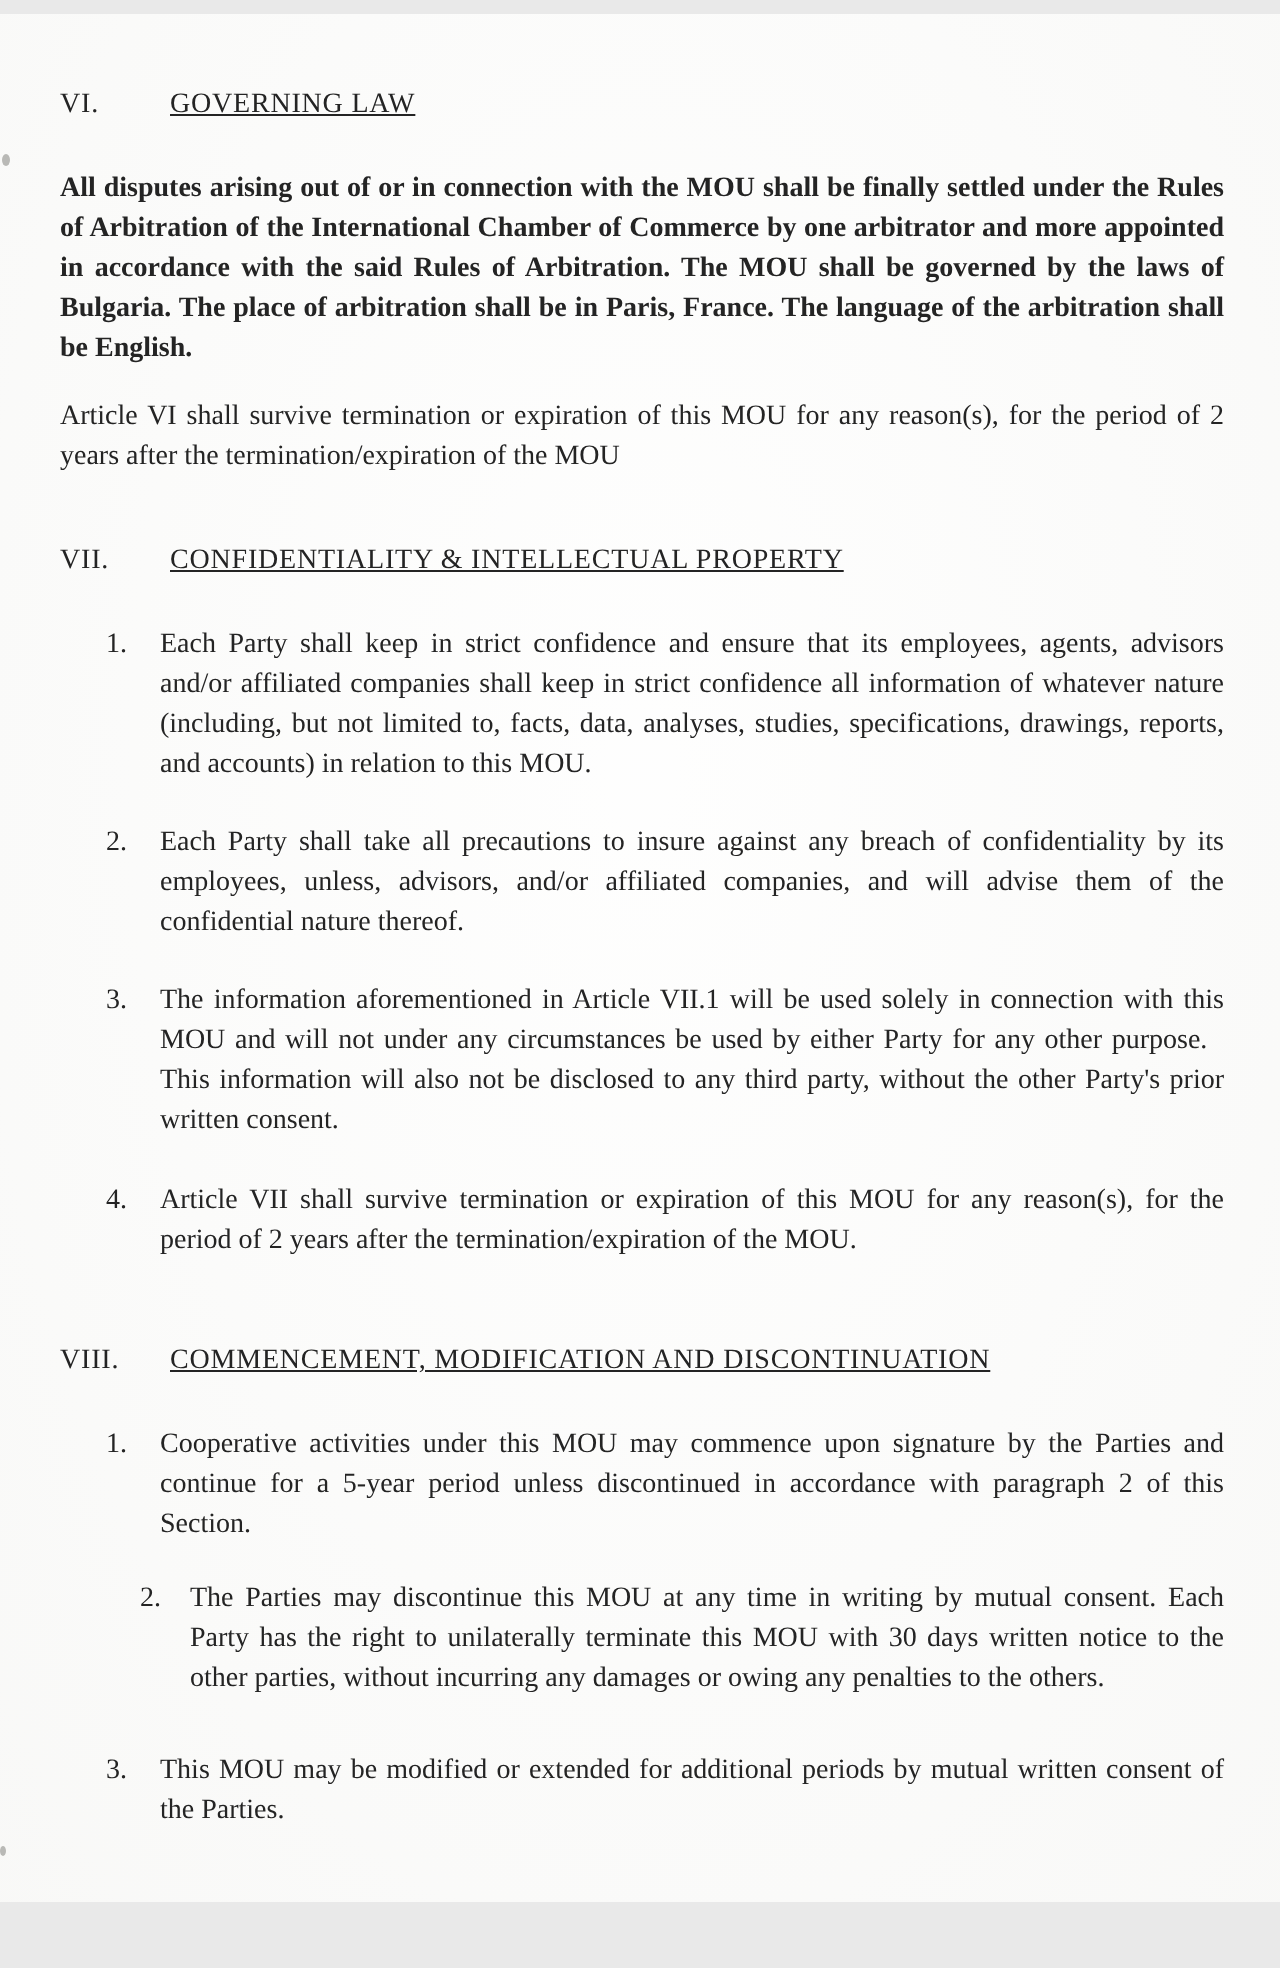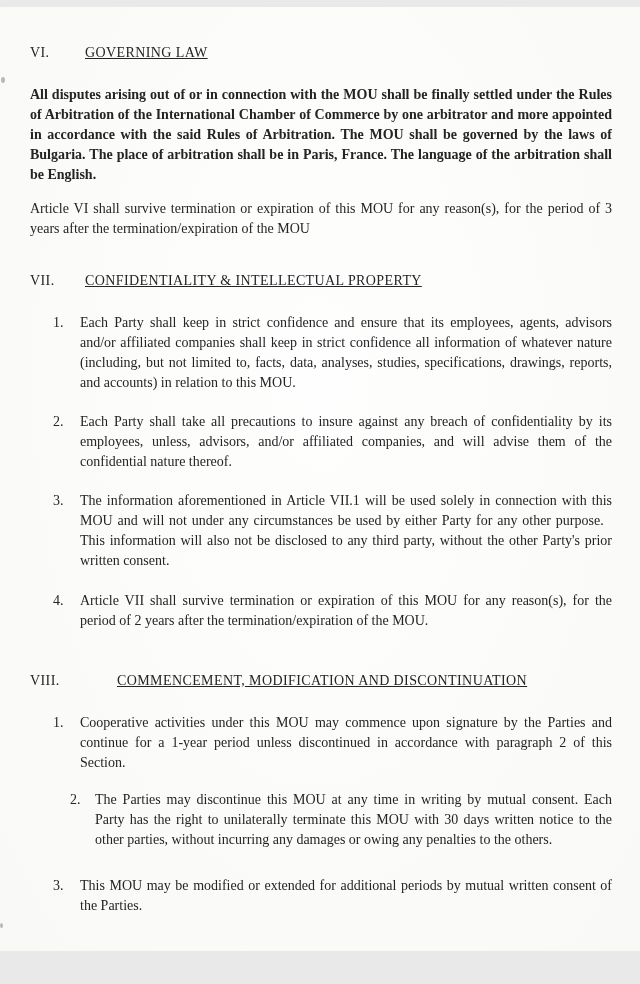--- a/index.html
+++ b/index.html
@@ -43,21 +43,21 @@
     text-decoration: underline;
   }
   .para {
     margin: 0;
     text-align: justify;
   }
   .m-h-vi    { margin-bottom: 22px; }
   .m-p1      { margin-bottom: 14px; font-weight: bold; }
   .m-p2      { margin-bottom: 32px; }
   .m-h-vii   { margin-bottom: 22px; justify-content: flex-end; }
-  .m-h-viii  { margin-bottom: 22px; gap: 32px; }
+  .m-h-viii  { margin-bottom: 22px; }
   .item {
     display: flex;
     margin-left: 23px;
   }
   .item .i-num {
     flex: 0 0 27px;
     width: 27px;
   }
   .item .i-text {
     flex: 1;
@@ -94,21 +94,21 @@
   <div class="speck speck-3"></div>
 
   <div class="content">
 
     <div>
       <div class="heading m-h-vi">
         <span class="h-num">VI.</span>
         <span class="h-title">GOVERNING LAW</span>
       </div>
       <p class="para m-p1">All disputes arising out of or in connection with the MOU shall be finally settled under the Rules of Arbitration of the International Chamber of Commerce by one arbitrator and more appointed in accordance with the said Rules of Arbitration. The MOU shall be governed by the laws of Bulgaria. The place of arbitration shall be in Paris, France. The language of the arbitration shall be English.</p>
-      <p class="para m-p2">Article VI shall survive termination or expiration of this MOU for any reason(s), for the period of 3 years after the termination/expiration of the MOU</p>
+      <p class="para m-p2">Article VI shall survive termination or expiration of this MOU for any reason(s), for the period of 2 years after the termination/expiration of the MOU</p>
     </div>
 
     <div>
       <div class="heading m-h-vii">
         <span class="h-num">VII.</span>
         <span class="h-title">CONFIDENTIALITY &amp; INTELLECTUAL PROPERTY</span>
       </div>
 
       <div class="item mb19">
         <span class="i-num">1.</span>
@@ -132,21 +132,21 @@
     </div>
 
     <div>
       <div class="heading m-h-viii">
         <span class="h-num">VIII.</span>
         <span class="h-title">COMMENCEMENT, MODIFICATION AND DISCONTINUATION</span>
       </div>
 
       <div class="item mb17">
         <span class="i-num">1.</span>
-        <p class="i-text">Cooperative activities under this MOU may commence upon signature by the Parties and continue for a 1-year period unless discontinued in accordance with paragraph 2 of this Section.</p>
+        <p class="i-text">Cooperative activities under this MOU may commence upon signature by the Parties and continue for a 5-year period unless discontinued in accordance with paragraph 2 of this Section.</p>
       </div>
 
       <div class="item indent-extra mb26">
         <span class="i-num">2.</span>
         <p class="i-text">The Parties may discontinue this MOU at any time in writing by mutual consent. Each Party has the right to unilaterally terminate this MOU with 30 days written notice to the other parties, without incurring any damages or owing any penalties to the others.</p>
       </div>
 
       <div class="item">
         <span class="i-num">3.</span>
         <p class="i-text">This MOU may be modified or extended for additional periods by mutual written consent of the Parties.</p>

